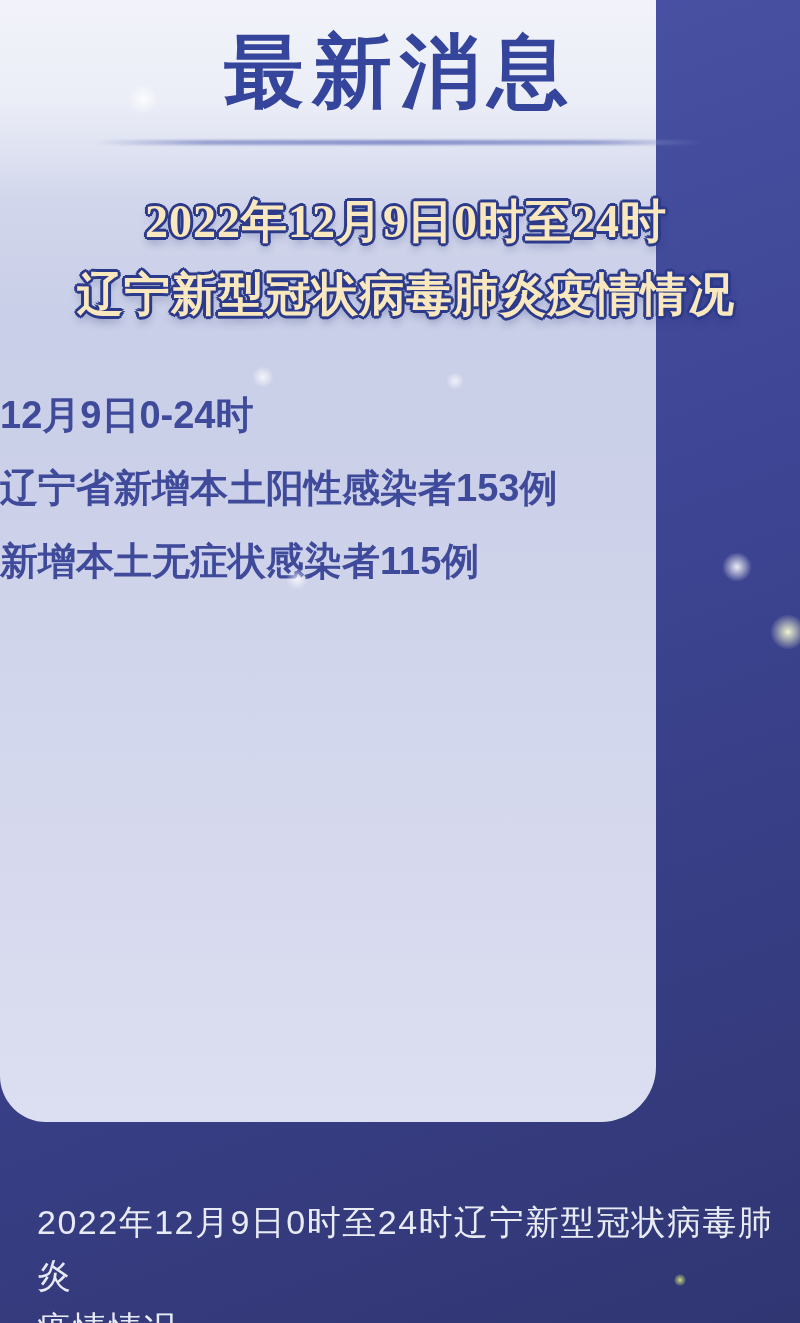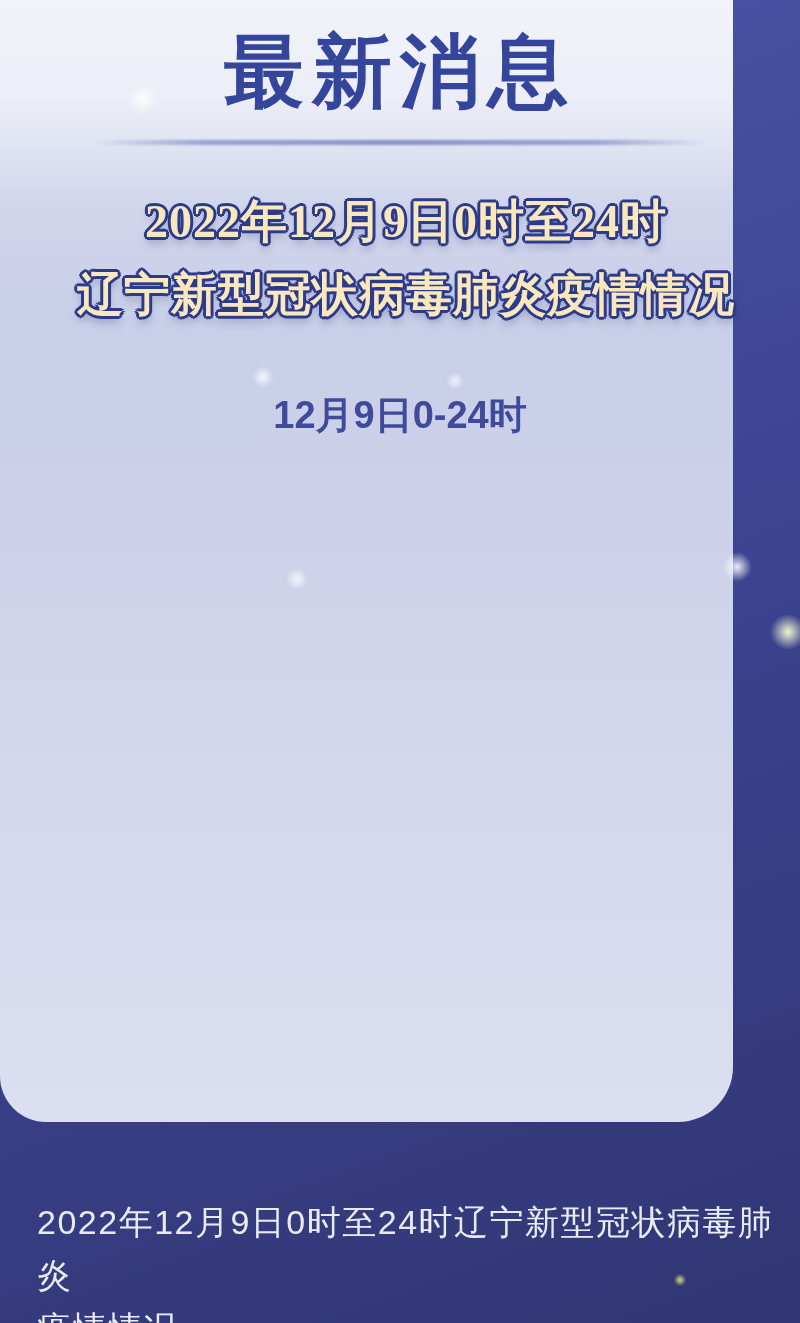--- a/index.html
+++ b/index.html
@@ -3,21 +3,21 @@
 <meta charset="utf-8">
 <style>
   html,body{margin:0;padding:0;}
   body{
     width:800px;height:1323px;position:relative;overflow:hidden;
     font-family:"Liberation Sans","DejaVu Sans",sans-serif;
     background:linear-gradient(160deg,#4c56a9 0%,#3e4594 45%,#303672 100%);
   }
   
   .card{
-    position:absolute;top:0;left:0;width:733px;height:1122px;
+    position:absolute;top:0;left:0;width:656px;height:1122px;
     border-radius:0 0 55px 46px;
     background:linear-gradient(180deg,
       #f2f3fa 0%,#ebeef7 9%,#d2d6ec 18%,#c9cfe8 28%,
       #ccd1e9 45%,#d2d6ec 62%,#d7daee 80%,#dcdff1 100%);
   }
   .main-title{
     position:absolute;top:22px;left:0;width:800px;text-align:center;
     font-size:80px;line-height:100px;font-weight:900;color:#36459c;
     letter-spacing:8px;
   }
@@ -31,21 +31,21 @@
     position:absolute;top:185px;left:6px;width:800px;text-align:center;
     font-size:46px;line-height:73px;font-weight:900;color:#f9e7bd;letter-spacing:1px;
     text-shadow:
       -3px 0 0 #2c3a8c, 3px 0 0 #2c3a8c, 0 -3px 0 #2c3a8c, 0 3px 0 #2c3a8c,
       -2px -2px 0 #2c3a8c, 2px -2px 0 #2c3a8c, -2px 2px 0 #2c3a8c, 2px 2px 0 #2c3a8c,
       0 6px 9px rgba(34,46,110,.35);
     font-family: Liberation Serif, serif;
   }
   .report{position:absolute;top:379px;left:0;width:800px;}
   .report-line{
-    height:72.8px;line-height:72.8px;text-align:center;
+    height:72.8px;line-height:72.8px;
     font-size:38px;font-weight:800;color:#3f4a9b;white-space:nowrap;
   }
   .report-line .hl{
     color:#a8432f;
     text-shadow:
       -3px 0 0 #f5ecdb, 3px 0 0 #f5ecdb, 0 -3px 0 #f5ecdb, 0 3px 0 #f5ecdb,
       -2px -2px 0 #f5ecdb, 2px -2px 0 #f5ecdb, -2px 2px 0 #f5ecdb, 2px 2px 0 #f5ecdb;
   }
   .caption{
     position:absolute;top:1196px;left:37px;width:740px;
@@ -75,20 +75,22 @@
   <div class="main-title">最新消息</div>
   <div class="title-shadow"></div>
 
   <div class="subtitle">
     <div>2022年12月9日0时至24时</div>
     <div>辽宁新型冠状病毒肺炎疫情情况</div>
   </div>
 
   <div class="report">
       <div class="report-line"><span class="seg">12月9日0-24时</span></div>
+      <div class="report-line"><span class="seg">辽宁省新增本土阳性感染者153例</span></div>
+      <div class="report-line"><span class="seg">新增本土无症状感染者115例</span></div>
     </div>
 
   <span class="sparkle s1"></span>
   <span class="sparkle s2"></span>
   <span class="sparkle s3"></span>
   <span class="sparkle s4"></span>
   <span class="sparkle s5"></span>
   <span class="sparkle s6"></span>
 </div>
 

